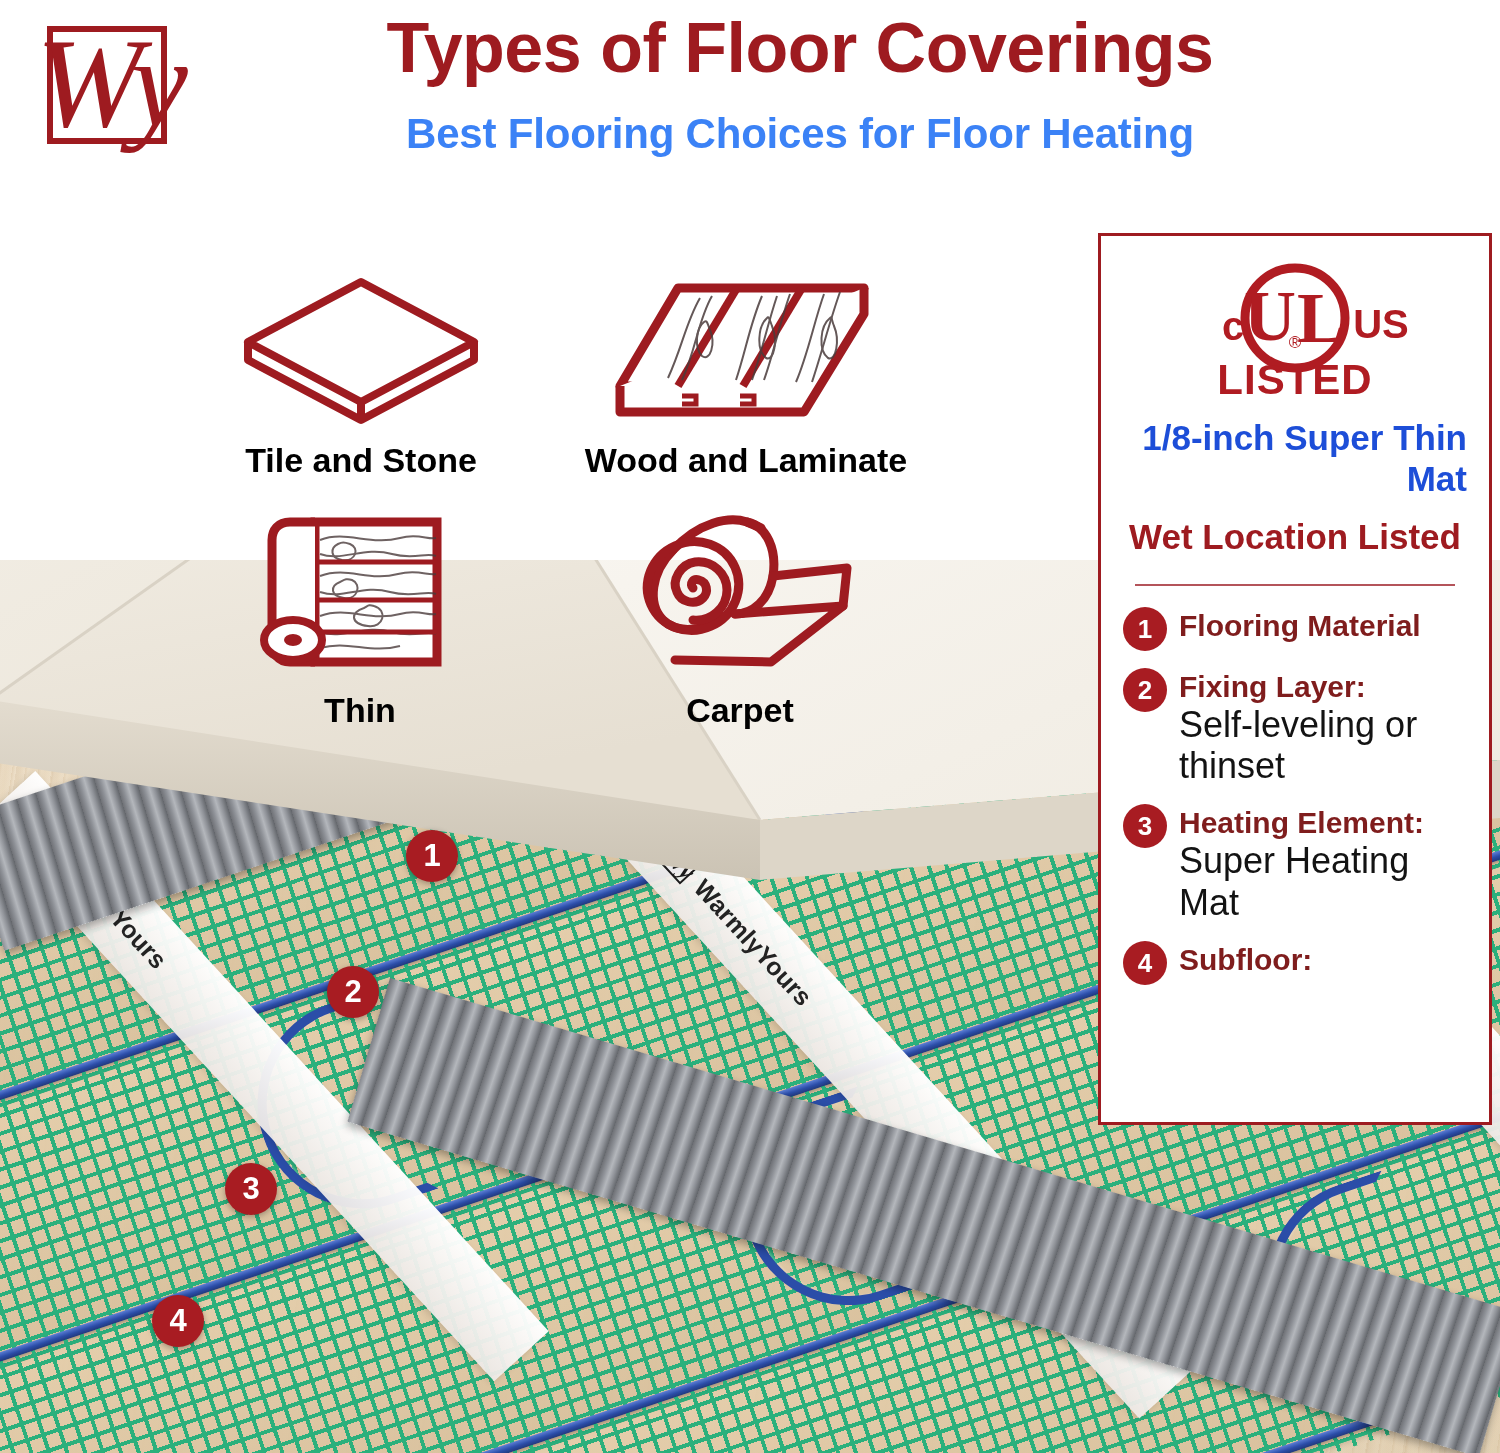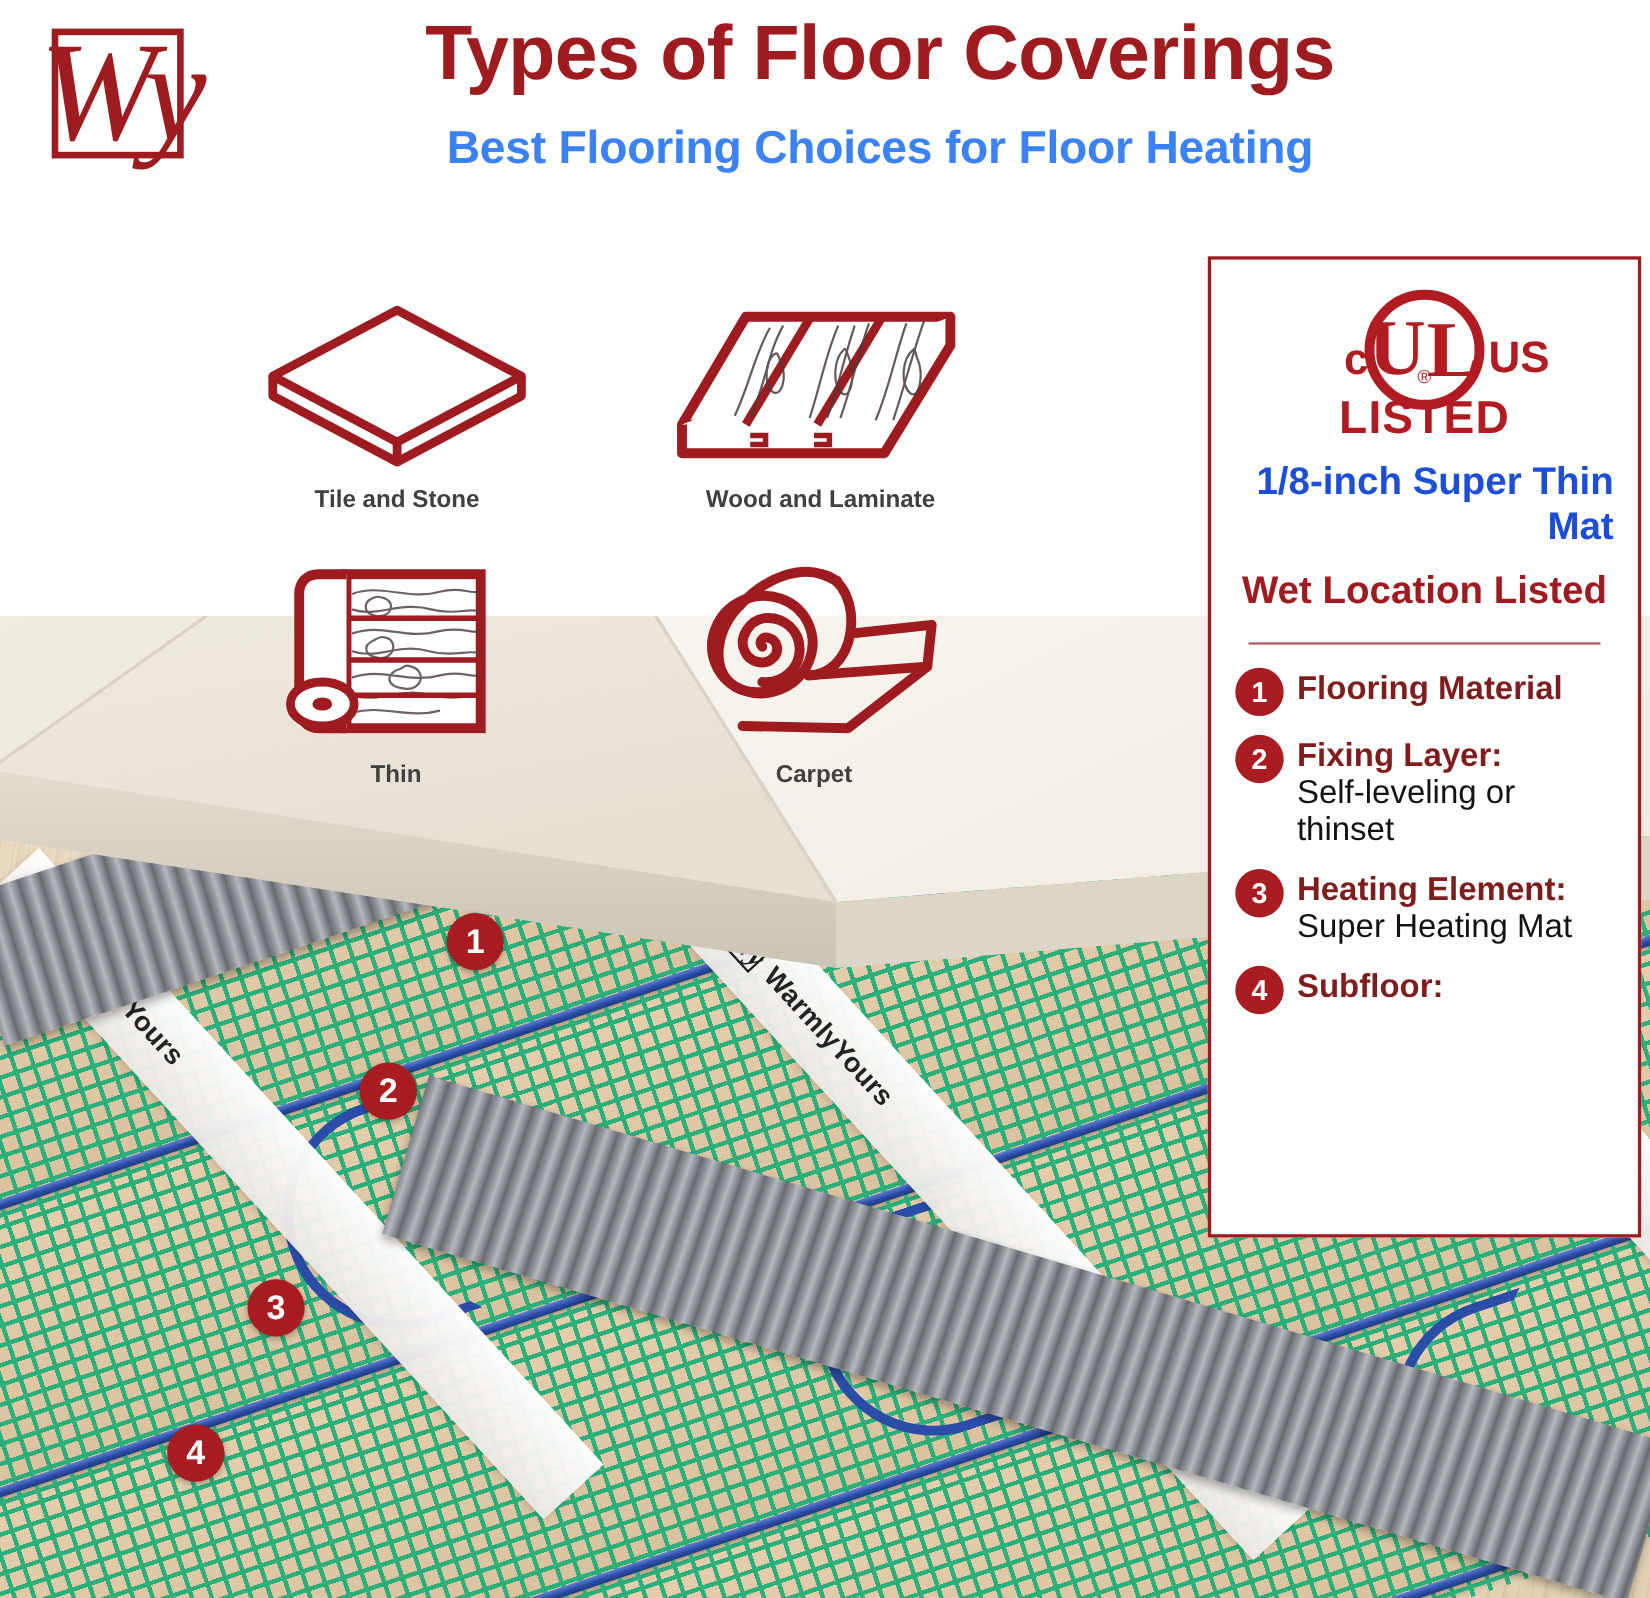--- a/index.html
+++ b/index.html
@@ -119,21 +119,21 @@
   .subtitle{
     position:absolute; left:200px; top:110px; width:1200px;
     text-align:center; color:#3b82f6;
     font-size:42px; font-weight:700; letter-spacing:-.2px;
   }
 
   
   .icons{ position:absolute; left:0; top:250px; width:1090px; height:510px; z-index:25; }
   .icon-cell{ position:absolute; text-align:center; }
   .icon-cell .cap{
-    color:#404040; font-size:22px; font-weight:700; margin-top:6px; white-space:nowrap;
+    color:#000000; font-size:34px; font-weight:700; margin-top:6px; white-space:nowrap;
   }
   .icon-art{ display:block; margin:0 auto; }
 
   
   .panel{
     position:absolute; left:1098px; top:233px; width:394px; height:892px;
     background:#fff; border:3px solid #9e1b20; z-index:40;
     padding:26px 22px 0 22px;
   }
   .ul-wrap{ height:142px; position:relative; }
@@ -148,21 +148,21 @@
   }
   .divider{ height:2px; background:#b4545a; margin:26px 12px 20px 12px; }
   .item{ display:flex; align-items:flex-start; gap:12px; margin-bottom:16px; }
   .item .num{
     flex:0 0 auto; width:44px; height:44px; border-radius:50%;
     background:#a81c22; color:#fff; font-size:26px; font-weight:700;
     text-align:center; line-height:44px; margin-top:1px;
   }
   .item .txt{ padding-top:3px; }
   .item .lead{ color:#7f1d1d; font-size:30px; font-weight:700; line-height:1.13; }
-  .item .sub{ color:#131313; font-size:30px; font-weight:400; line-height:1.16; }
+  .item .sub{ color:#131313; font-size:36px; font-weight:400; line-height:1.16; }
 </style>
 </head>
 <body>
 
 <div class="stage">
 
   <div class="photo">
 
     <div class="subfloor"></div>
 

